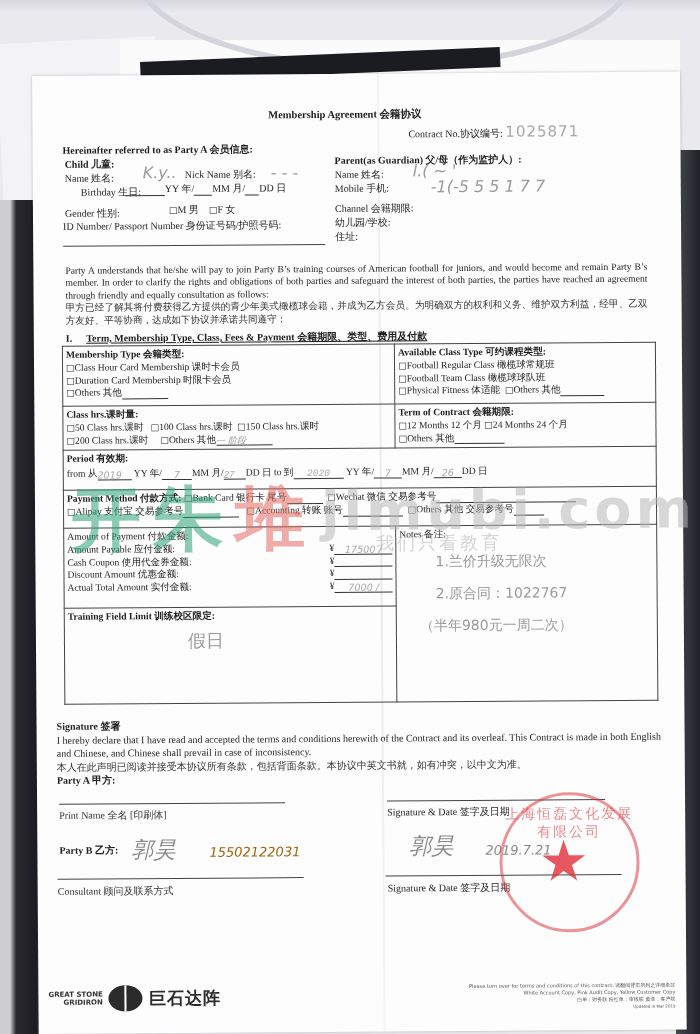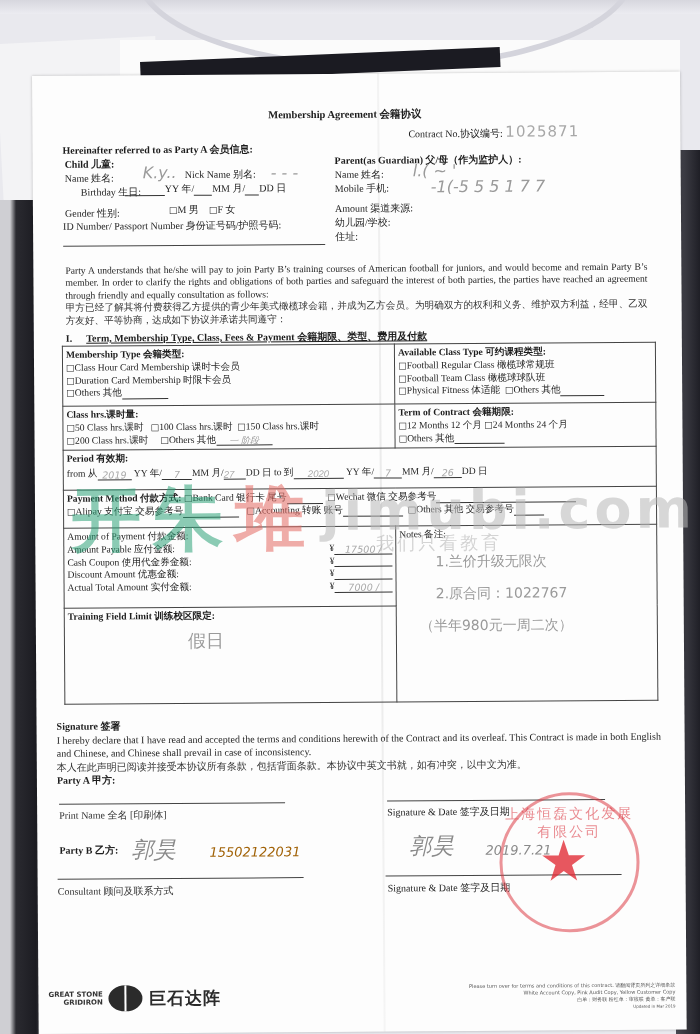--- a/index.html
+++ b/index.html
@@ -19,21 +19,21 @@
   .paper { position: absolute; left: 32px; top: 76px; width: 648px; height: 958px; background: #fdfdfd; transform: rotate(-0.4deg); transform-origin: left top; box-shadow: 0 0 3px rgba(0,0,0,0.25); }
   .fold { position: absolute; left: 345px; top: 0; width: 2px; height: 958px; background: linear-gradient(rgba(0,0,0,0.04), rgba(0,0,0,0.08), rgba(0,0,0,0.03)); }
 
   .title { position: absolute; left: 236px; top: 34px; font-size: 10.5px; font-weight: bold; }
   .contract-no { position: absolute; left: 376px; top: 50px; font-size: 10px; }
   .contract-no .num { font-family: "DejaVu Sans", sans-serif; font-size: 15px; color: #a8a8a8; letter-spacing: 1px; }
 
   .lbl { position: absolute; font-size: 10px; white-space: nowrap; }
   .bold { font-weight: bold; }
   .hand { position: absolute; font-family: "DejaVu Sans", sans-serif; color: #9a9a9a; font-size: 16px; white-space: nowrap; font-style: italic; }
-  .uline { display: inline-block; border-bottom: 1px solid #333; height: 11px; vertical-align: bottom; text-align: center; }
+  .uline { display: inline-block; border-bottom: 1px solid #333; height: 11px; vertical-align: bottom; }
 
   .intro { position: absolute; left: 32px; top: 189px; width: 582px; font-size: 9.6px; line-height: 12.4px; text-align: justify; }
   .intro p.cn { color: #333; }
   .section-head { position: absolute; left: 32px; top: 256px; font-size: 10px; font-weight: bold; }
   .section-head .u { text-decoration: underline; margin-left: 14px; }
 
   table.grid { position: absolute; left: 28px; top: 270px; width: 594px; border-collapse: collapse; font-size: 9.6px; }
   table.grid td { border: 1px solid #444; vertical-align: top; padding: 2px 3px; line-height: 12.8px; }
   .cb::before { content: "□"; font-family: "DejaVu Sans", sans-serif; font-size: 9px; }
 
@@ -93,21 +93,21 @@
   <div class="lbl cb" style="left:136px;top:128px;"><span>M 男</span></div>
   <div class="lbl cb" style="left:176px;top:128px;"><span>F 女</span></div>
   <div class="lbl" style="left:30px;top:144px;">ID Number/ Passport Number 身份证号码/护照号码:</div>
   <div class="sig-line" style="left:30px;top:170px;width:262px;"></div>
 
   <div class="lbl bold" style="left:302px;top:80px;">Parent(as Guardian) 父/母（作为监护人）:</div>
   <div class="lbl" style="left:302px;top:94px;">Name 姓名:</div>
   <div class="hand" style="left:380px;top:88px;">l.( ~ '</div>
   <div class="lbl" style="left:302px;top:108px;">Mobile 手机:</div>
   <div class="hand" style="left:398px;top:104px;">-1(-5 5 5 1 7 7</div>
-  <div class="lbl" style="left:302px;top:128px;">Amount 渠道来源:</div>
+  <div class="lbl" style="left:302px;top:128px;">Channel 会籍期限:</div>
   <div class="lbl" style="left:302px;top:142px;">幼儿园/学校:</div>
   <div class="lbl" style="left:302px;top:156px;">住址:</div>
 
   <div class="intro">
     <p>Party A understands that he/she will pay to join Party B’s training courses of American football for juniors, and would become and remain Party B’s member. In order to clarify the rights and obligations of both parties and safeguard the interest of both parties, the parties have reached an agreement through friendly and equally consultation as follows:</p>
     <p class="cn">甲方已经了解其将付费获得乙方提供的青少年美式橄榄球会籍，并成为乙方会员。为明确双方的权利和义务、维护双方利益，经甲、乙双方友好、平等协商，达成如下协议并承诺共同遵守：</p>
   </div>
   <div class="section-head">
     <span>I.</span><span class="u">Term, Membership Type, Class, Fees &amp; Payment 会籍期限、类型、费用及付款</span>
   </div>
@@ -146,21 +146,21 @@
         <div><span class="cb"><span>12 Months 12 个月</span></span>&nbsp;<span class="cb"><span>24 Months 24 个月</span></span></div>
         <div class="cb"><span>Others 其他</span><span class="uline" style="width:50px;"></span></div>
       </td>
     </tr>
     <tr>
       <td colspan="2" style="height:40px;">
         <div class="bold">Period 有效期:</div>
         <div style="margin-top:2px;">
           <span>from 从</span><span class="uline" style="width:34px;color:#aaa;font-style:italic;font-family:'DejaVu Sans',sans-serif;">2019</span>
           <span>YY 年/</span><span class="uline" style="width:30px;color:#aaa;font-style:italic;font-family:'DejaVu Sans',sans-serif;text-align:center;">7</span><span>MM 月/</span><span class="uline" style="width:22px;color:#aaa;font-style:italic;font-family:Liberation Sans, sans-serif;text-align:left;">27</span><span>DD 日</span>
-          <span>to 到</span><span class="uline" style="width:50px;color:#aaa;font-style:italic;font-family:Liberation Sans, sans-serif;text-align:center;">2020</span>
+          <span>to 到</span><span class="uline" style="width:50px;color:#aaa;font-style:italic;font-family:Liberation Mono, monospace;text-align:center;">2020</span>
           <span>YY 年/</span><span class="uline" style="width:28px;color:#aaa;font-style:italic;font-family:'DejaVu Sans',sans-serif;text-align:center;">7</span><span>MM 月/</span><span class="uline" style="width:28px;color:#aaa;font-style:italic;font-family:'DejaVu Sans',sans-serif;text-align:center;">26</span><span>DD 日</span>
         </div>
       </td>
     </tr>
     <tr>
       <td colspan="2" style="height:38px;">
         <div>
           <span class="bold">Payment Method 付款方式:</span>
           <span class="cb"><span>Bank Card 银行卡  尾号</span></span><span class="uline" style="width:36px;"></span>&nbsp;
           <span class="cb"><span>Wechat 微信  交易参考号</span></span><span class="uline" style="width:140px;"></span>

